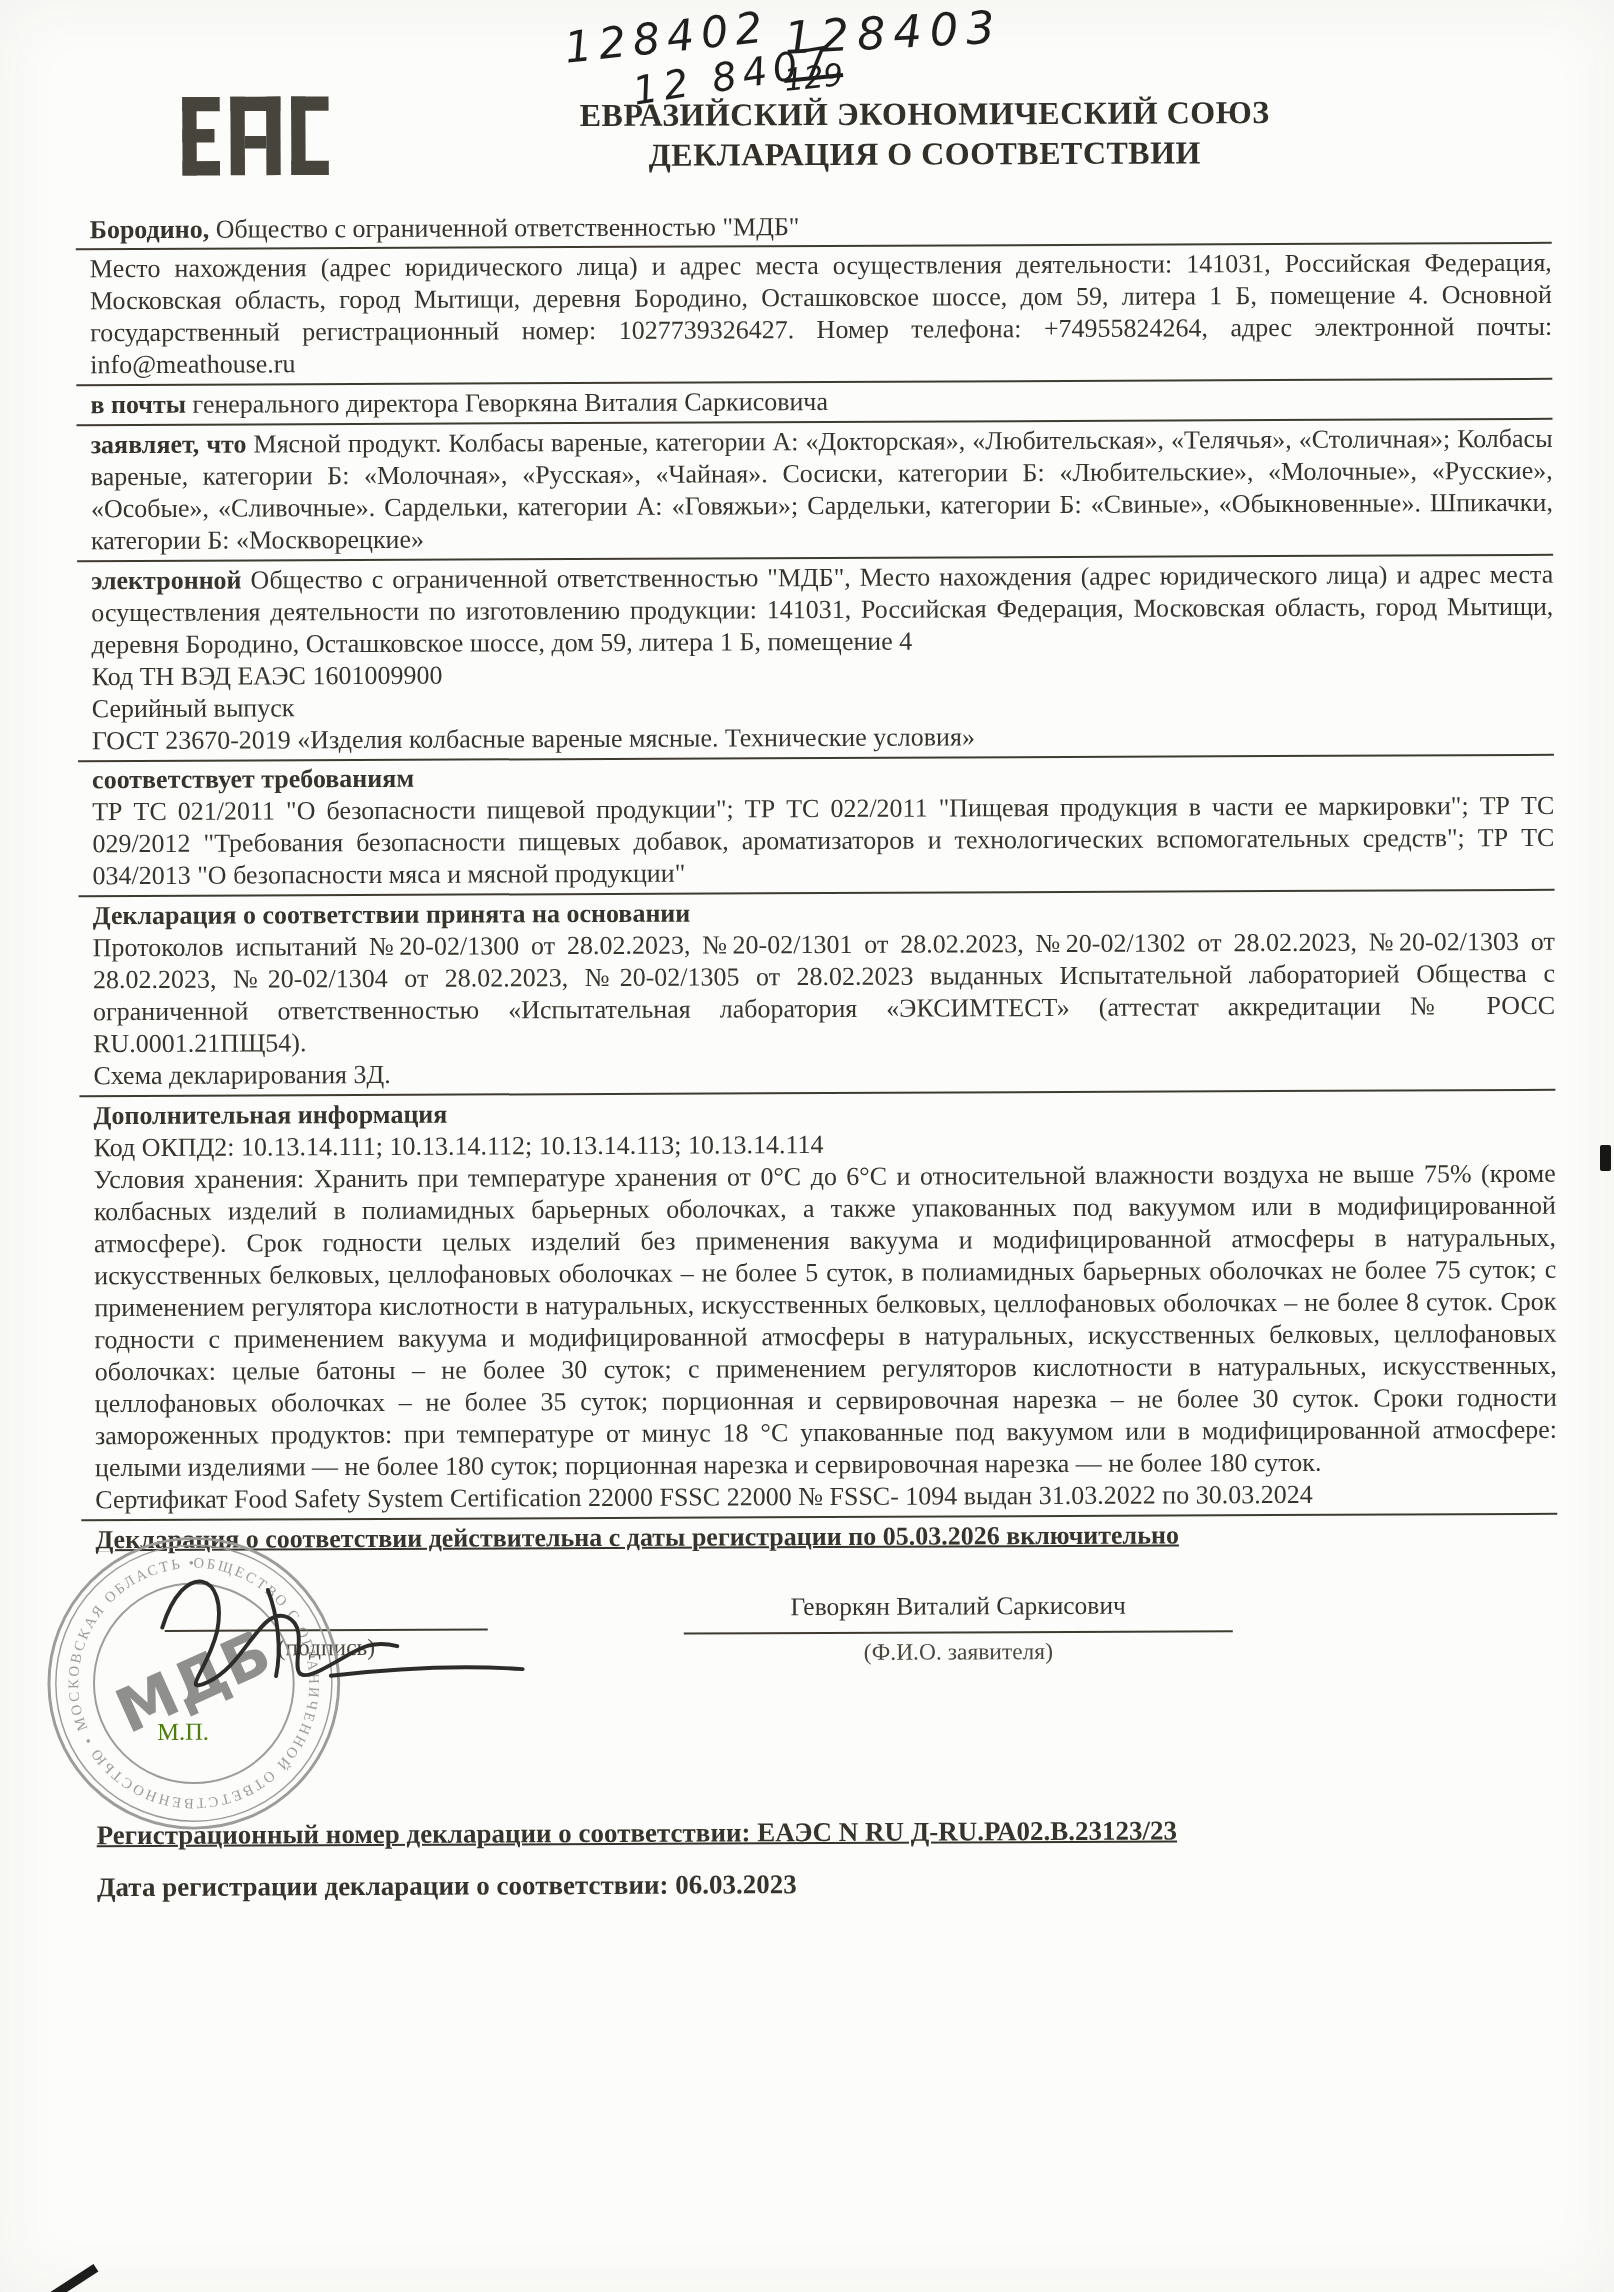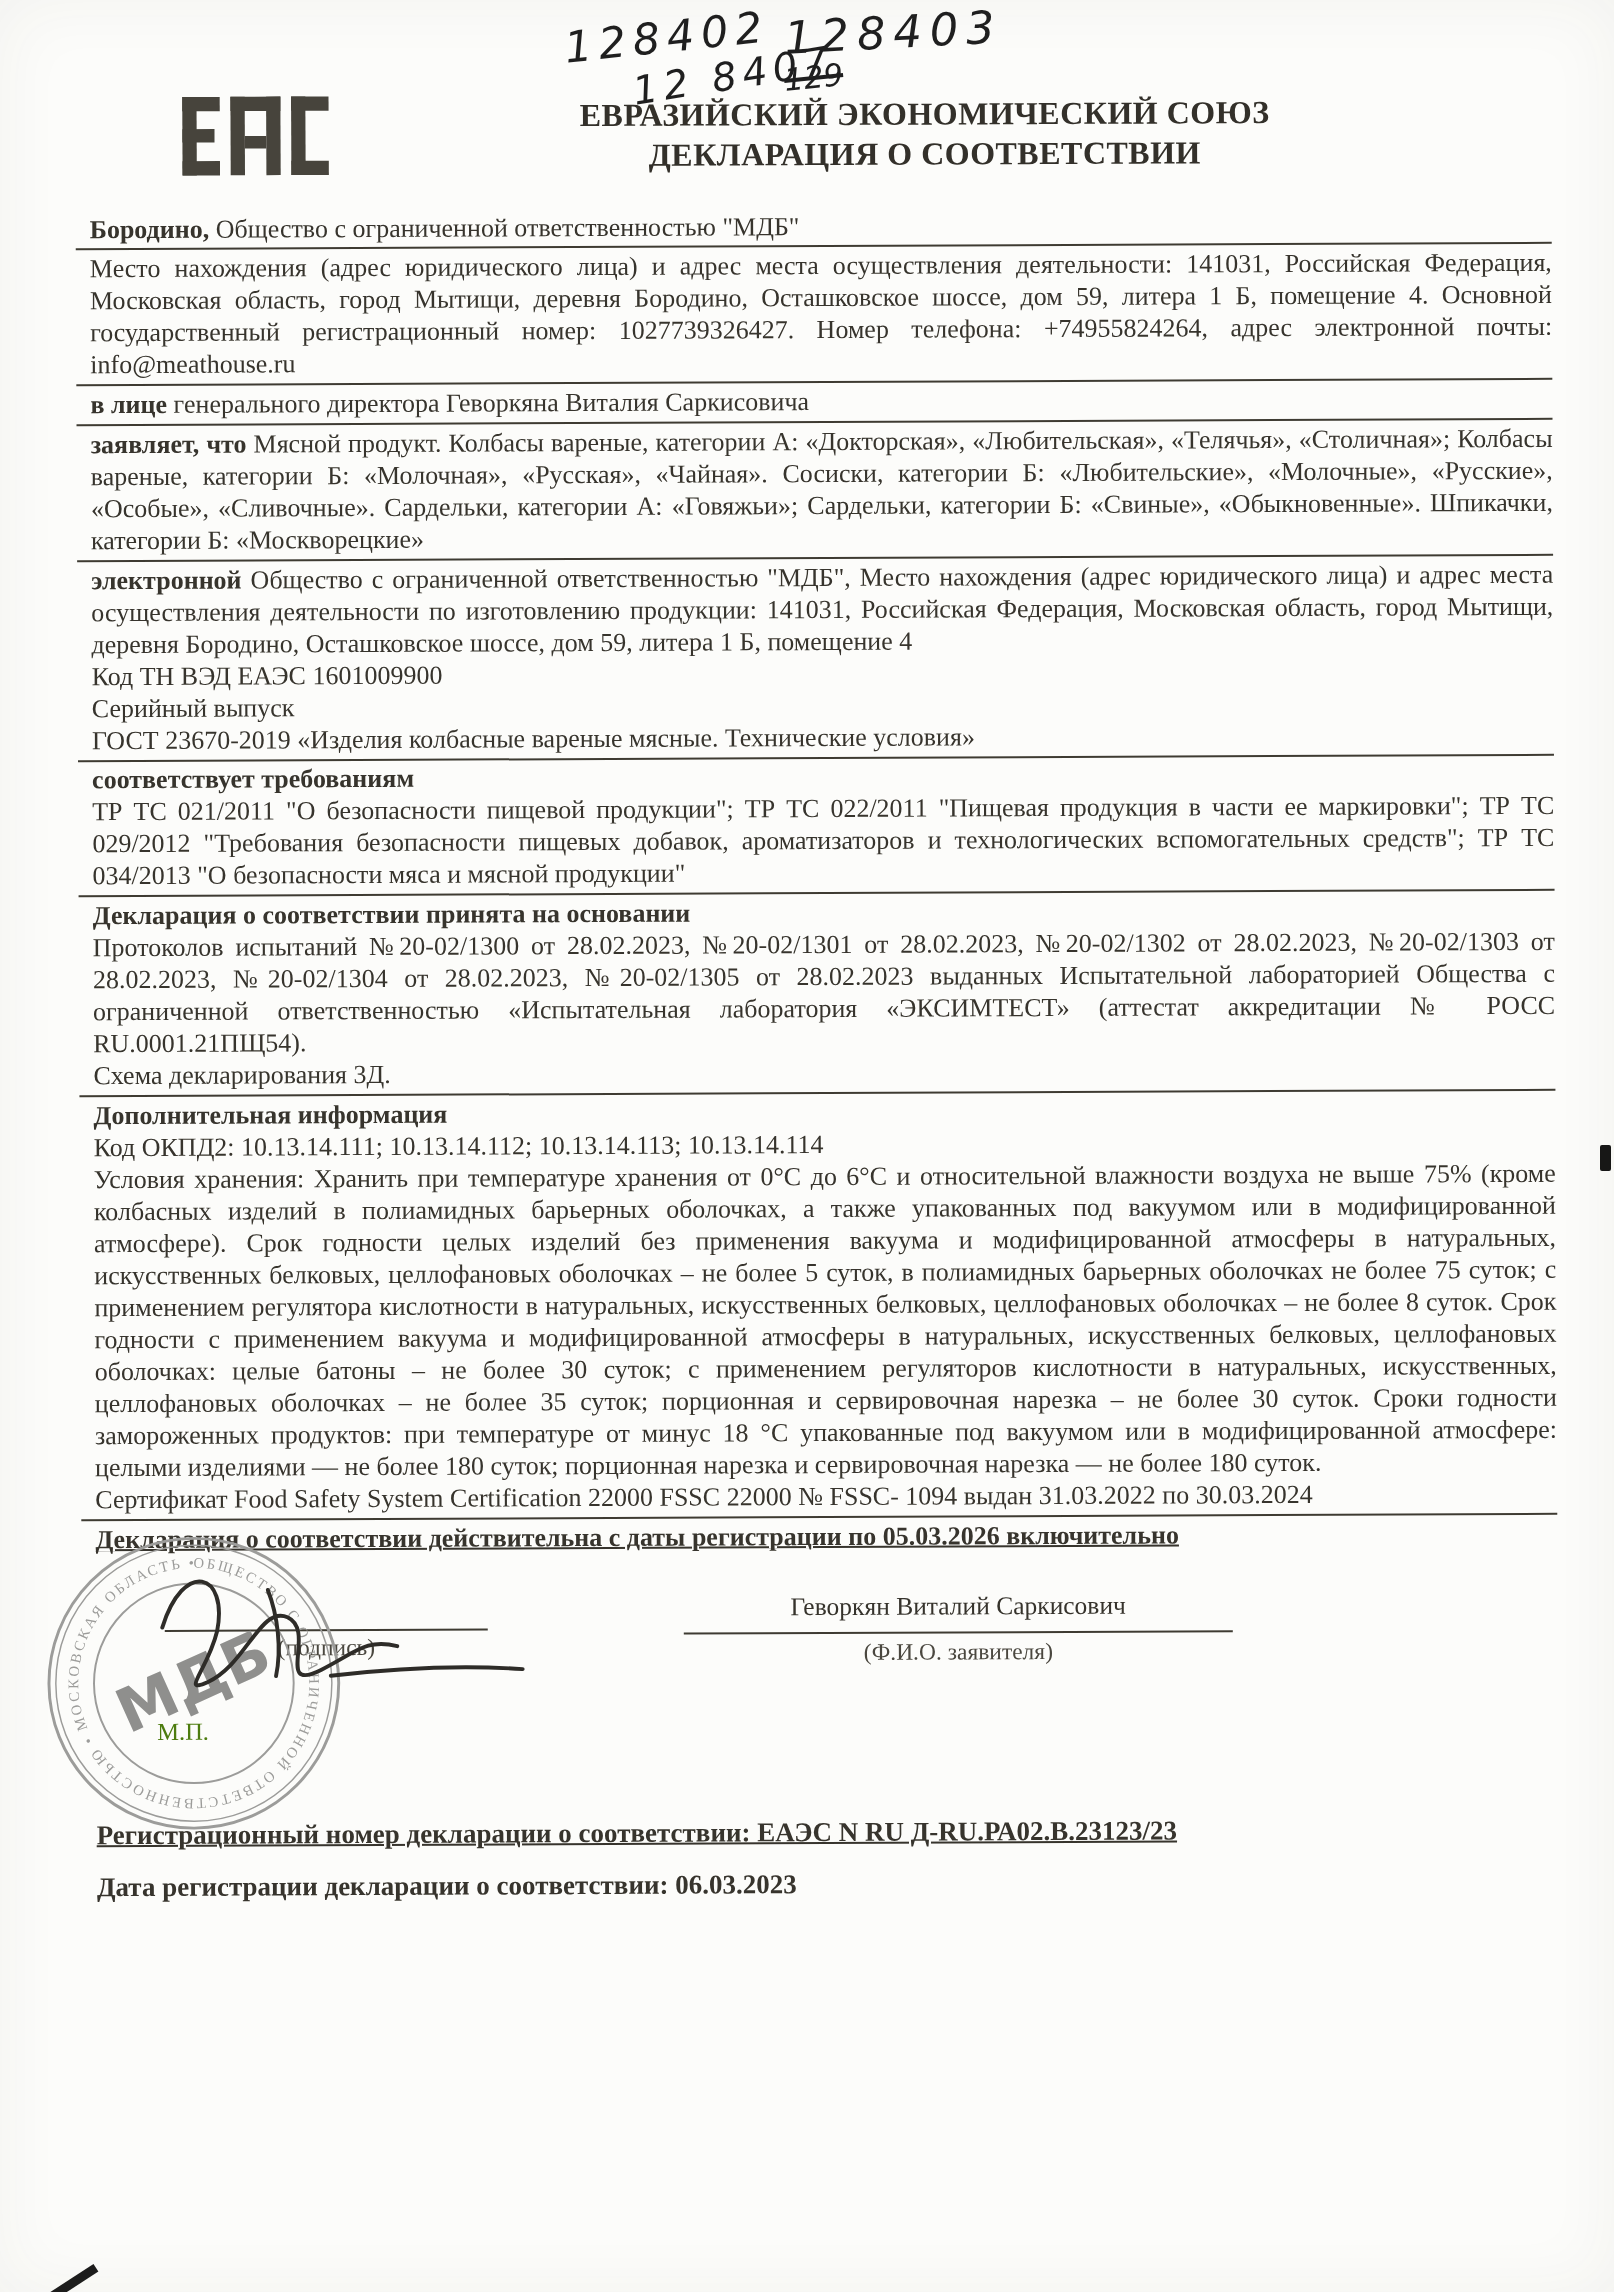--- a/index.html
+++ b/index.html
@@ -109,21 +109,21 @@
         <div>ДЕКЛАРАЦИЯ О СООТВЕТСТВИИ</div>
       </div>
     </div>
 
     <p><b>Бородино,</b> <span>Общество с ограниченной ответственностью "МДБ"</span></p>
     <hr class="rule">
 
     <p class="just">Место нахождения (адрес юридического лица) и адрес места осуществления деятельности: 141031, Российская Федерация, Московская область, город Мытищи, деревня Бородино, Осташковское шоссе, дом 59, литера 1 Б, помещение 4. Основной государственный регистрационный номер: 1027739326427. Номер телефона: +74955824264, адрес электронной почты: info@meathouse.ru</p>
     <hr class="rule">
 
-    <p><b>в лице</b> <span>генерального директора Геворкяна Виталия Саркисовича</span></p>
+    <p><b>в почты</b> <span>генерального директора Геворкяна Виталия Саркисовича</span></p>
     <hr class="rule">
 
     <p class="just"><b>заявляет, что</b> <span>Мясной продукт. Колбасы вареные, категории А: «Докторская», «Любительская», «Телячья», «Столичная»; Колбасы вареные, категории Б: «Молочная», «Русская», «Чайная». Сосиски, категории Б: «Любительские», «Молочные», «Русские», «Особые», «Сливочные». Сардельки, категории А: «Говяжьи»; Сардельки, категории Б: «Свиные», «Обыкновенные». Шпикачки, категории Б: «Москворецкие»</span></p>
     <hr class="rule">
 
     <p class="just"><b>электронной</b> <span>Общество с ограниченной ответственностью "МДБ", Место нахождения (адрес юридического лица) и адрес места осуществления деятельности по изготовлению продукции: 141031, Российская Федерация, Московская область, город Мытищи, деревня Бородино, Осташковское шоссе, дом 59, литера 1 Б, помещение 4</span></p>
     <p>Код ТН ВЭД ЕАЭС 1601009900</p>
     <p>Серийный выпуск</p>
     <p>ГОСТ 23670-2019 «Изделия колбасные вареные мясные. Технические условия»</p>
     <hr class="rule">

